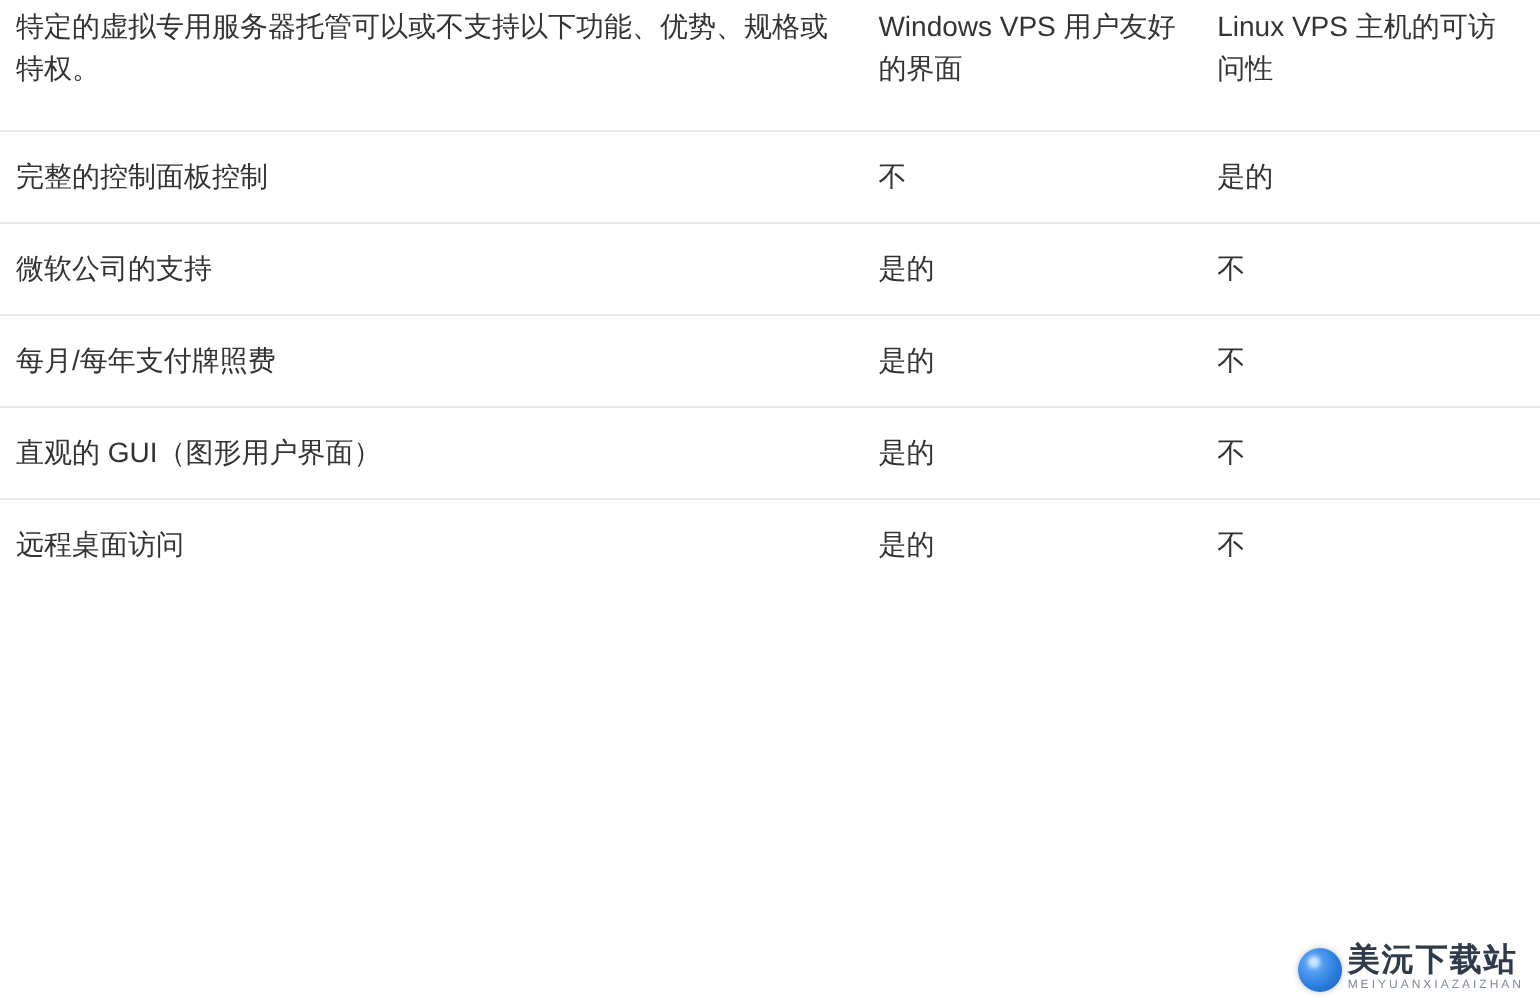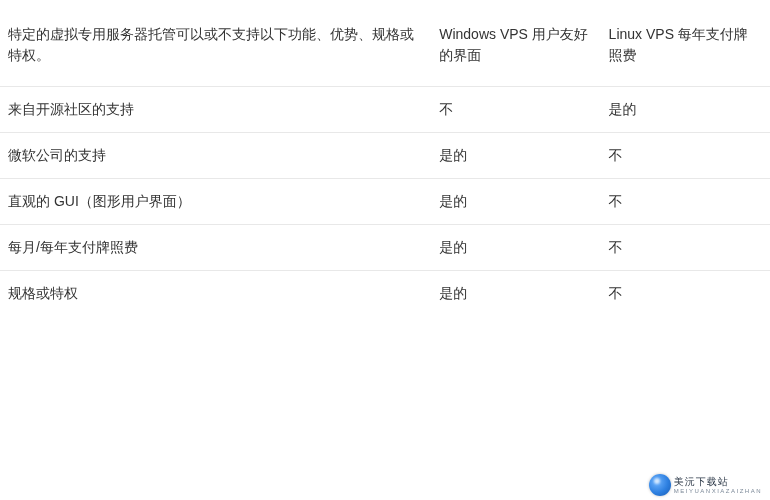--- a/index.html
+++ b/index.html
@@ -20,21 +20,21 @@
       text-align: left;
       vertical-align: top;
       padding: 12px 10px 12px 8px;
       font-weight: normal;
       color: #333333;
       font-size: 14px;
       line-height: 1.5;
       border-bottom: 1px solid #e8e8e8;
     }
     thead th {
-      padding-top: 24px;
+      padding-top: 3px;
       padding-bottom: 20px;
     }
     col.col-feature { width: 56%; }
     col.col-win { width: 22%; }
     col.col-linux { width: 22%; }
     tbody tr:last-child td { border-bottom: none; }
 
     .watermark {
       position: absolute;
       right: 8px;
@@ -60,22 +60,22 @@
       background: rgba(255,255,255,0.7);
       border-radius:50%;
       filter: blur(1px);
     }
     .wm-text {
       display: flex;
       flex-direction: column;
       line-height: 1;
     }
     .wm-main {
-      font-size: 10px;
-      font-weight: 400;
+      font-size: 16px;
+      font-weight: 700;
       color: #2f3b4a;
       letter-spacing: 1px;
     }
     .wm-sub {
       font-size: 6px;
       color: #7d8a99;
       letter-spacing: 1.5px;
       margin-top: 1px;
     }
   </style>
@@ -85,46 +85,46 @@
 <table>
   <colgroup>
     <col class="col-feature">
     <col class="col-win">
     <col class="col-linux">
   </colgroup>
   <thead>
     <tr>
       <th>特定的虚拟专用服务器托管可以或不支持以下功能、优势、规格或特权。</th>
       <th>Windows VPS 用户友好的界面</th>
-      <th>Linux VPS 每年支付牌照费</th>
+      <th>Linux VPS 主机的可访问性</th>
     </tr>
   </thead>
   <tbody>
     <tr>
-      <td>来自开源社区的支持</td>
+      <td>完整的控制面板控制</td>
       <td>不</td>
       <td>是的</td>
     </tr>
     <tr>
       <td>微软公司的支持</td>
       <td>是的</td>
       <td>不</td>
     </tr>
     <tr>
+      <td>每月/每年支付牌照费</td>
+      <td>是的</td>
+      <td>不</td>
+    </tr>
+    <tr>
       <td>直观的 GUI（图形用户界面）</td>
       <td>是的</td>
       <td>不</td>
     </tr>
     <tr>
-      <td>每月/每年支付牌照费</td>
-      <td>是的</td>
-      <td>不</td>
-    </tr>
-    <tr>
-      <td>规格或特权</td>
+      <td>远程桌面访问</td>
       <td>是的</td>
       <td>不</td>
     </tr>
   </tbody>
 </table>
 
 <div class="watermark">
   <div class="wm-logo"></div>
   <div class="wm-text">
     <span class="wm-main">美沅下载站</span>

